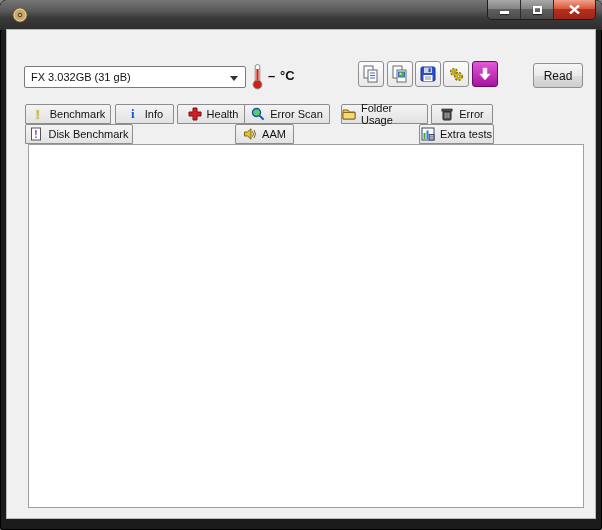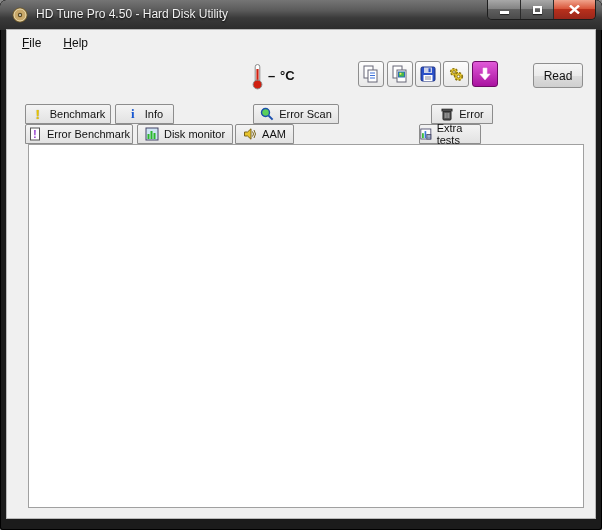--- a/index.html
+++ b/index.html
@@ -109,44 +109,43 @@
 
 <div class="window">
 
   <div class="titlebar">
     <svg class="title-icon" viewBox="0 0 16 16">
       <circle cx="8" cy="8" r="7" fill="#c9a86a" stroke="#6b5526"></circle>
       <circle cx="8" cy="8" r="6" fill="none" stroke="#e8d9ae" stroke-width="1"></circle>
       <circle cx="8" cy="8" r="2.2" fill="#5a4a22"></circle>
       <circle cx="8" cy="8" r="1" fill="#ddd"></circle>
     </svg>
-    <span class="title-text">HD Tune Pro 4.50 - Hard Disk Utility</span>
     <div class="caption-group">
       <div class="cap-btn cap-min">
           <div class="glyph-min"></div>
         </div>
       <div class="cap-btn cap-max">
           <div class="glyph-max"></div>
         </div>
       <div class="cap-btn cap-close">
         <svg width="11" height="9" viewBox="0 0 11 9">
           <line x1="1" y1="0.5" x2="10" y2="8.5" stroke="#fff" stroke-width="2.4"></line>
           <line x1="10" y1="0.5" x2="1" y2="8.5" stroke="#fff" stroke-width="2.4"></line>
         </svg>
       </div>
     </div>
   </div>
 
   <div class="client"></div>
 
-  <div class="menubar">
-    <span class="menu-item">File</span>
-    <span class="menu-item">Help</span>
-  </div>
-
+
+  <div class="combo">
+    <span>FX 3.032GB (31 gB)</span>
+    <div class="combo-arrow"></div>
+  </div>
   <svg class="thermo" viewBox="0 0 11 27">
     <rect x="3.2" y="1.5" width="4.6" height="18" rx="2.3" fill="#fff" stroke="#8a8a8a"></rect>
     <rect x="4.4" y="6" width="2.2" height="14" fill="#d02010"></rect>
     <circle cx="5.5" cy="21.5" r="4.4" fill="#d02010" stroke="#8a8a8a"></circle>
   </svg>
   <span class="temp-dash">–</span>
   <span class="temp-unit">°C</span>
 
   <div class="toolbtn" style="left:358px">
     <svg width="18" height="18" viewBox="0 0 18 18">
@@ -193,62 +192,66 @@
   </div>
 
   <div class="tab tab-row1" style="left:25px;width:86px">
     <span class="tab-icon" style="color:#e8c400;font-weight:bold;font-size:13px;text-shadow:0 0 1px #886">!</span>
     <span>Benchmark</span>
   </div>
   <div class="tab tab-row1" style="left:115px;width:59px">
     <span class="tab-icon" style="color:#1656d0;font-weight:bold;font-size:13px;font-family:'Liberation Serif',serif">i</span>
     <span>Info</span>
   </div>
-  <div class="tab tab-row1" style="left:253px;width:86px">
+  <div class="tab tab-row1" style="left:177px;width:72px">
+    <svg class="tab-icon" viewBox="0 0 14 14">
+      <path d="M5 1 h4 v4 h4 v4 h-4 v4 h-4 v-4 h-4 v-4 h4 Z" fill="#d42020" stroke="#7a1010"></path>
+    </svg>
+    <span>Health</span>
+  </div>
+  <div class="tab tab-row1" style="left:244px;width:86px">
     <svg class="tab-icon" viewBox="0 0 14 14">
       <circle cx="5.5" cy="5.5" r="4" fill="#5ad05a" stroke="#1a4fae" stroke-width="1.4"></circle>
       <line x1="8.6" y1="8.6" x2="12.6" y2="12.6" stroke="#1a4fae" stroke-width="2"></line>
     </svg>
     <span>Error Scan</span>
+  </div>
+  <div class="tab tab-row1" style="left:341px;width:87px">
+    <svg class="tab-icon" viewBox="0 0 14 14">
+      <path d="M1 3 h5 l1.5 2 H13 v7 H1 Z" fill="#e8c44a" stroke="#8a6a1a"></path>
+      <path d="M1 5.5 H13 V12 H1 Z" fill="#f4d976" stroke="#8a6a1a"></path>
+    </svg>
+    <span>Folder Usage</span>
   </div>
   <div class="tab tab-row1" style="left:431px;width:62px">
     <svg class="tab-icon" viewBox="0 0 14 14">
       <rect x="3" y="4" width="8" height="9" rx="1" fill="#555" stroke="#222"></rect>
       <rect x="2" y="2.2" width="10" height="1.8" fill="#777" stroke="#222"></rect>
       <line x1="5.2" y1="6" x2="5.2" y2="11" stroke="#aaa"></line>
         <line x1="7" y1="6" x2="7" y2="11" stroke="#aaa"></line>
         <line x1="8.8" y1="6" x2="8.8" y2="11" stroke="#aaa"></line>
     </svg>
     <span>Error</span>
   </div>
 
   <div class="tab tab-row2" style="left:25px;width:108px">
     <svg class="tab-icon" viewBox="0 0 14 14">
       <rect x="2.5" y="1" width="9" height="12" fill="#fff" stroke="#555"></rect>
       <text x="7" y="10.5" text-anchor="middle" font-size="10" font-weight="bold" fill="#8b2fc9">!</text>
     </svg>
-    <span>Error Benchmark</span>
-  </div>
-  <div class="tab tab-row2" style="left:137px;width:96px">
-    <svg class="tab-icon" viewBox="0 0 14 14">
-      <rect x="1" y="1" width="12" height="12" fill="#cfe4f4" stroke="#446"></rect>
-      <rect x="2.5" y="7" width="2" height="5" fill="#2ab82a"></rect>
-      <rect x="5.5" y="4" width="2" height="8" fill="#2ab82a"></rect>
-      <rect x="8.5" y="6" width="2" height="6" fill="#2ab82a"></rect>
-    </svg>
-    <span>Disk monitor</span>
+    <span>Disk Benchmark</span>
   </div>
   <div class="tab tab-row2" style="left:235px;width:59px">
     <svg class="tab-icon" viewBox="0 0 14 14">
       <path d="M1.5 5 h3 l3.5-3.2 v10.4 L4.5 9 h-3 Z" fill="#e8c42c" stroke="#7a641a"></path>
       <path d="M9.5 4.5 q2 2.5 0 5 M11 3 q3 4 0 8" fill="none" stroke="#7a641a" stroke-width="1"></path>
     </svg>
     <span>AAM</span>
   </div>
-  <div class="tab tab-row2" style="left:419px;width:62px">
+  <div class="tab tab-row2" style="left:419px;width:75px">
     <svg class="tab-icon" viewBox="0 0 14 14">
       <rect x="1" y="1" width="12" height="12" fill="#fff" stroke="#446"></rect>
       <rect x="2.5" y="6" width="2" height="6" fill="#2ab82a"></rect>
       <rect x="5.5" y="3.5" width="2" height="8.5" fill="#3a78d8"></rect>
       <rect x="8.2" y="7.5" width="4.8" height="5.5" fill="#b8cce8" stroke="#446"></rect>
       <line x1="8.2" y1="9.3" x2="13" y2="9.3" stroke="#446" stroke-width="0.5"></line>
       <line x1="8.2" y1="11.1" x2="13" y2="11.1" stroke="#446" stroke-width="0.5"></line>
     </svg>
     <span>Extra tests</span>
   </div>

